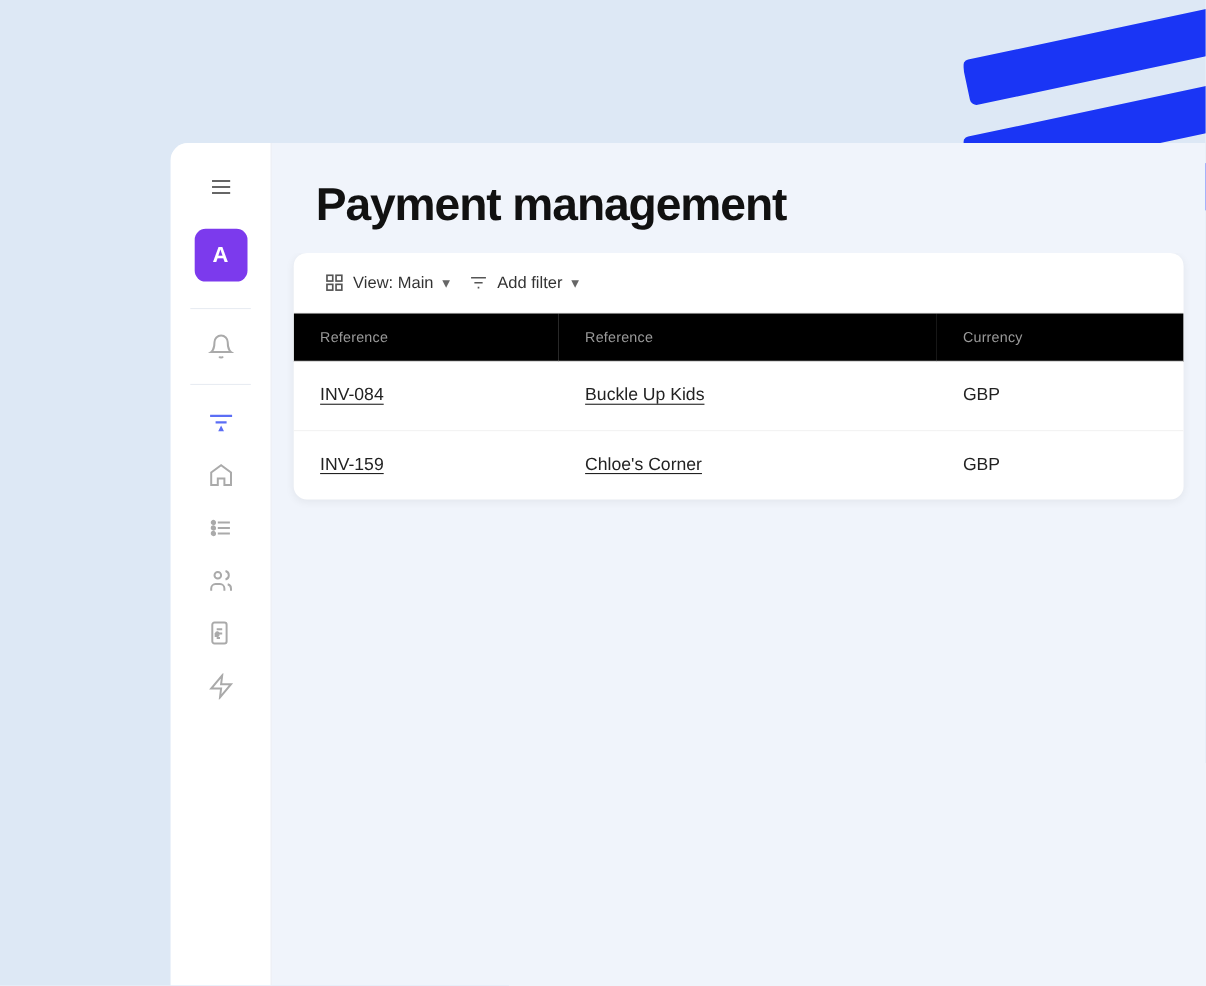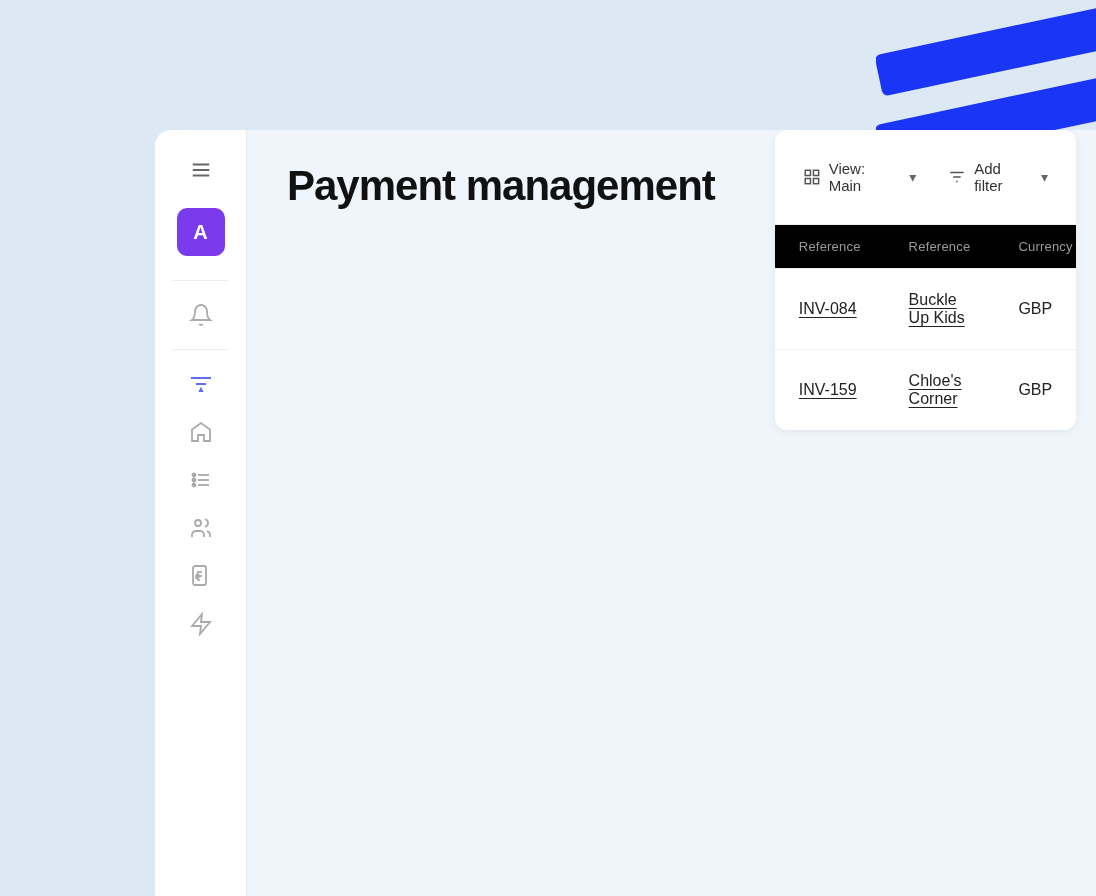--- a/index.html
+++ b/index.html
@@ -123,21 +123,21 @@
     }
     .sidebar-icon svg {
       width: 24px;
       height: 24px;
     }
 
     
     .main-content {
       flex: 1;
       display: flex;
-      flex-direction: row;
+      flex-direction: column;
       overflow: hidden;
     }
 
     
     .page-header {
       padding: 32px 40px 20px 40px;
       background: #f0f4fb;
     }
 
     .page-title {
@@ -156,24 +156,24 @@
 
     .table-container {
       background: white;
       border-radius: 12px;
       overflow: hidden;
       box-shadow: 0 2px 8px rgba(0,0,0,0.06);
     }
 
     
     .table-toolbar {
-      padding: 24px 24px;
-      display: flex;
-      align-items: center;
-      gap: 24px;
+      padding: 12px 24px;
+      display: flex;
+      align-items: center;
+      gap: 9px;
       border-bottom: 1px solid #f0f0f0;
     }
 
     .toolbar-btn {
       display: flex;
       align-items: center;
       gap: 8px;
       font-size: 15px;
       color: #333;
       cursor: pointer;

